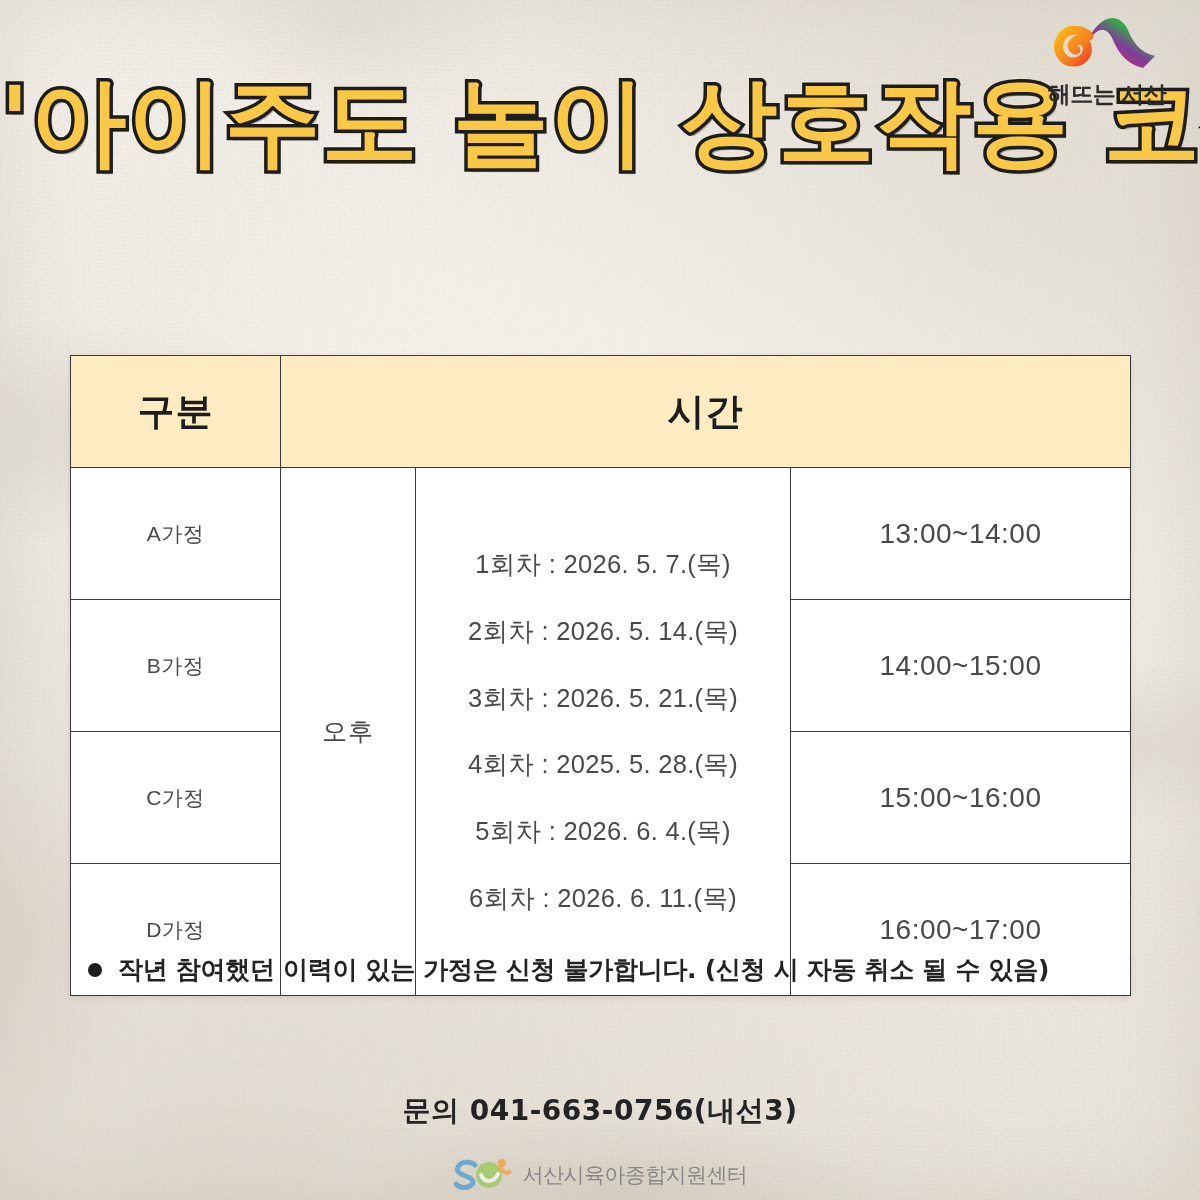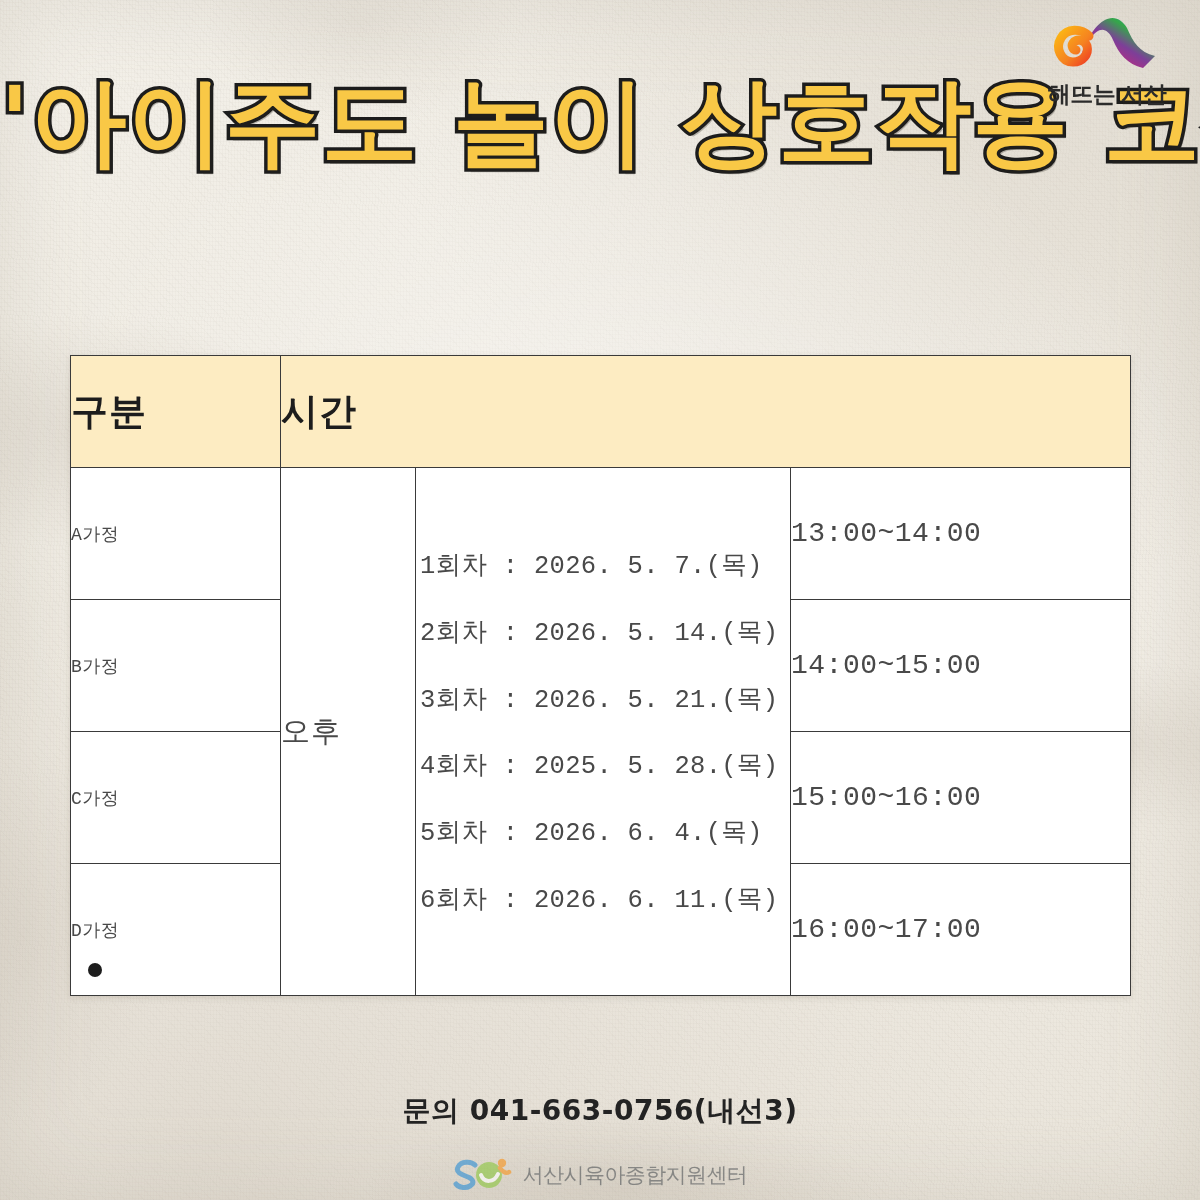--- a/index.html
+++ b/index.html
@@ -110,40 +110,40 @@
   table.schedule {
     width: 1060px;
     border-collapse: collapse;
     table-layout: fixed;
     background: #ffffff;
     box-shadow: 0 2px 6px rgba(120,110,95,0.18);
   }
   table.schedule th,
   table.schedule td {
     border: 1.6px solid #3a3a3a;
-    text-align: left;
+    text-align: center;
     vertical-align: middle;
     color: #494949;
-    font-family: Liberation Mono, monospace;
+    font-family: Liberation Sans, sans-serif;
   }
   table.schedule thead th {
     background: #fdecc2;
     color: #1d1d1d;
     font-size: 37px;
     font-weight: bold;
     height: 112px;
     letter-spacing: 1px;
   }
   td.family-cell {
     height: 132px;
-    font-size: 18px;
+    font-size: 21px;
     letter-spacing: 0.5px;
   }
   td.period-cell {
-    font-size: 29px;
+    font-size: 25px;
     letter-spacing: 1px;
   }
   td.sessions-cell {
     padding: 10px 4px;
   }
   .session-list {
     list-style: none;
     display: flex;
     flex-direction: column;
     justify-content: space-around;
@@ -303,20 +303,21 @@
           <td class="family-cell">D가정</td>
           <td class="time-cell">16:00~17:00</td>
         </tr>
       </tbody>
     </table>
   </div>
 
   <div class="notes">
     <div class="note-row">
       <span class="note-bullet"></span>
+      <span class="note-text">작년 참여했던 이력이 있는 가정은 신청 불가합니다. (신청 시 자동 취소 될 수 있음)</span>
     </div>
   </div>
 
   <div class="contact">문의 041-663-0756(내선3)</div>
 
   <div class="brand-footer">
     <svg width="62" height="34" viewBox="0 0 62 34">
       <path d="M22 7 C18 3, 8 3, 5 9 C2 15, 10 17, 15 19 C20 21, 22 25, 17 28 C12 31, 5 29, 3 26" fill="none" stroke="#2f8fd4" stroke-width="5" stroke-linecap="round"></path>
       <circle cx="36" cy="17" r="13" fill="#8cc63f"></circle>
       <path d="M28 17 C31 25, 41 25, 45 16" fill="none" stroke="#ffffff" stroke-width="4" stroke-linecap="round"></path>

